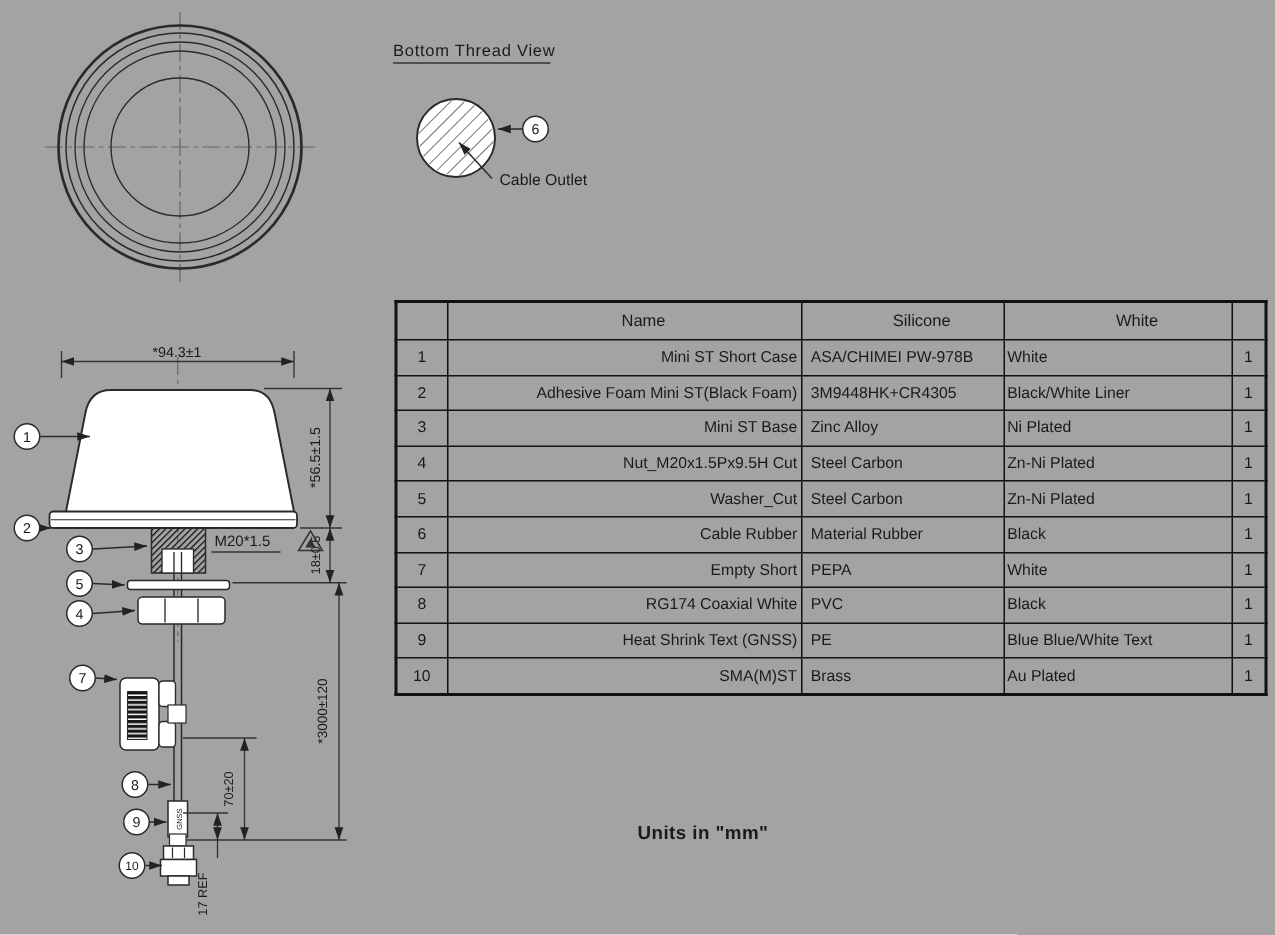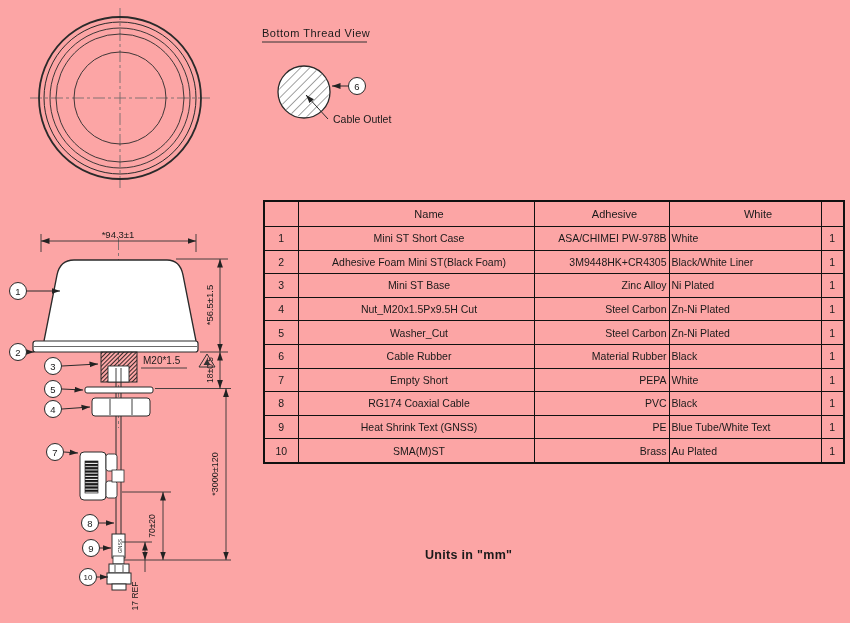--- a/index.html
+++ b/index.html
@@ -1,28 +1,28 @@
 <!DOCTYPE html>
 <html><head>
 <meta charset="utf-8">
 <style>
   html,body{margin:0;padding:0;background:#fff;}
-  .sheet{position:relative;width:850px;height:623px;background:#fca5a5;overflow:hidden;
+  .sheet{position:relative;width:850px;height:623px;background:#a3a3a3;overflow:hidden;
          font-family:"Liberation Sans",sans-serif;color:#1a1a1a;}
   .sheet svg{position:absolute;left:0;top:0;}
   svg text{font-family:"Liberation Sans",sans-serif;fill:#1a1a1a;}
   table.bom{position:absolute;left:263px;top:200px;width:580px;border-collapse:collapse;
             table-layout:fixed;border:2px solid #111;}
   table.bom th,table.bom td{border:1.4px solid #111;padding:0 2px;overflow:hidden;
             white-space:nowrap;font-weight:normal;}
   table.bom th{height:24px;font-size:11px;text-align:center;padding-left:28px;}
   table.bom td{height:22.6px;font-size:10.5px;}
   .c-no{text-align:center;}
-  .c-name{text-align:center;padding-left:8px !important;}
-  .c-mat{text-align:right;padding-left:6px !important;}
+  .c-name{text-align:right;padding-left:8px !important;}
+  .c-mat{text-align:left;padding-left:6px !important;}
   .c-fin{text-align:left;}
   .c-qty{text-align:center;}
   .units{position:absolute;left:425px;top:548px;font-size:12.5px;font-weight:bold;
          letter-spacing:0.3px;}
 </style>
 </head>
 <body>
 
 <div class="sheet">
 
@@ -190,21 +190,21 @@
     <col style="width:34px">
         <col style="width:236px">
         <col style="width:135px">
     <col style="width:152px">
         <col style="width:23px">
   </colgroup>
   <thead>
     <tr>
       <th></th>
       <th>Name</th>
-      <th>Adhesive</th>
+      <th>Silicone</th>
       <th>White</th>
       <th style="font-size:9.5px">QTY</th>
     </tr>
   </thead>
   <tbody>
     <tr>
       <td class="c-no">1</td>
       <td class="c-name">Mini ST Short Case</td>
       <td class="c-mat">ASA/CHIMEI PW-978B</td>
       <td class="c-fin">White</td>
@@ -247,30 +247,30 @@
     </tr>
     <tr>
       <td class="c-no">7</td>
       <td class="c-name">Empty Short</td>
       <td class="c-mat">PEPA</td>
       <td class="c-fin">White</td>
       <td class="c-qty">1</td>
     </tr>
     <tr>
       <td class="c-no">8</td>
-      <td class="c-name">RG174 Coaxial Cable</td>
+      <td class="c-name">RG174 Coaxial White</td>
       <td class="c-mat">PVC</td>
       <td class="c-fin">Black</td>
       <td class="c-qty">1</td>
     </tr>
     <tr>
       <td class="c-no">9</td>
       <td class="c-name">Heat Shrink Text (GNSS)</td>
       <td class="c-mat">PE</td>
-      <td class="c-fin">Blue Tube/White Text</td>
+      <td class="c-fin">Blue Blue/White Text</td>
       <td class="c-qty">1</td>
     </tr>
     <tr>
       <td class="c-no">10</td>
       <td class="c-name">SMA(M)ST</td>
       <td class="c-mat">Brass</td>
       <td class="c-fin">Au Plated</td>
       <td class="c-qty">1</td>
     </tr>
   </tbody>

